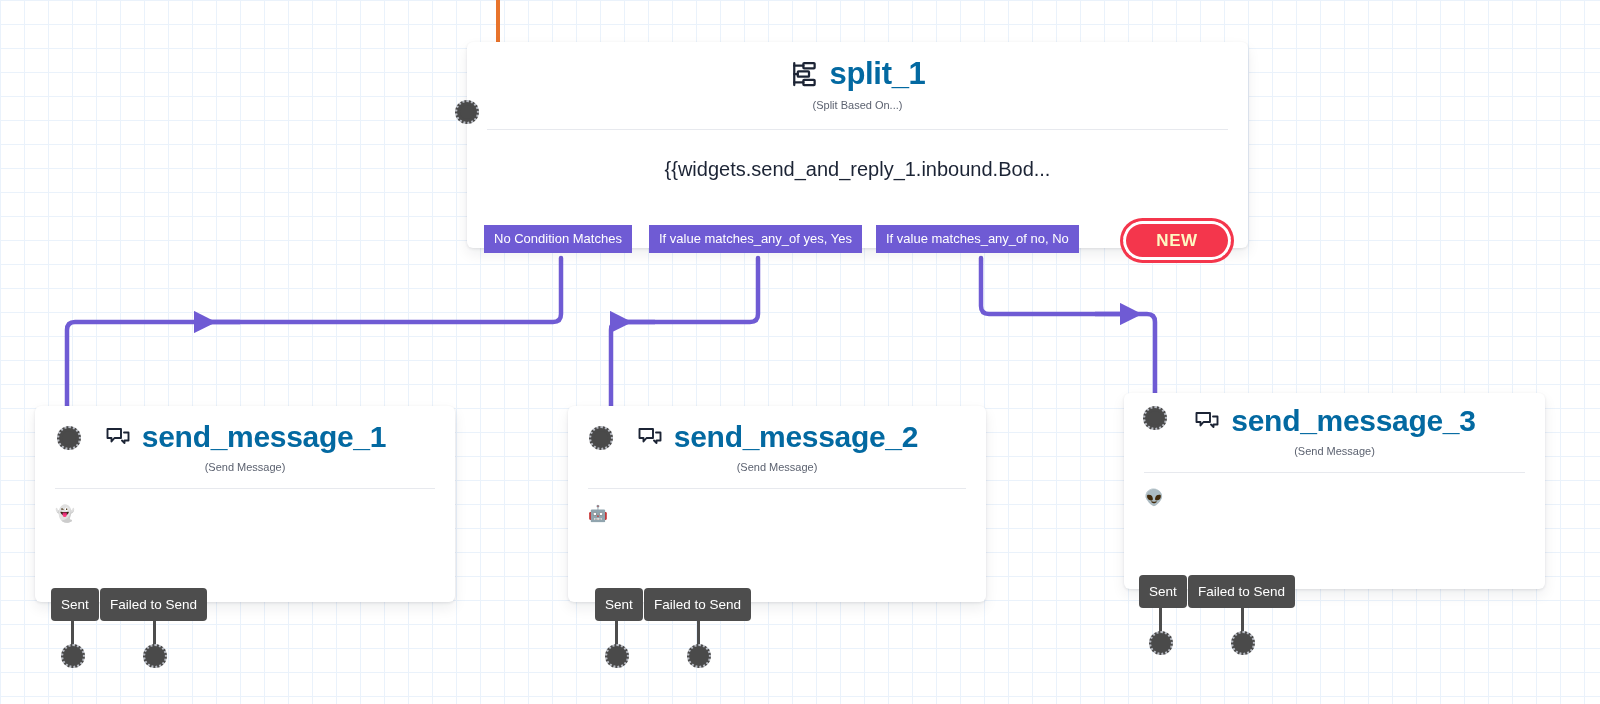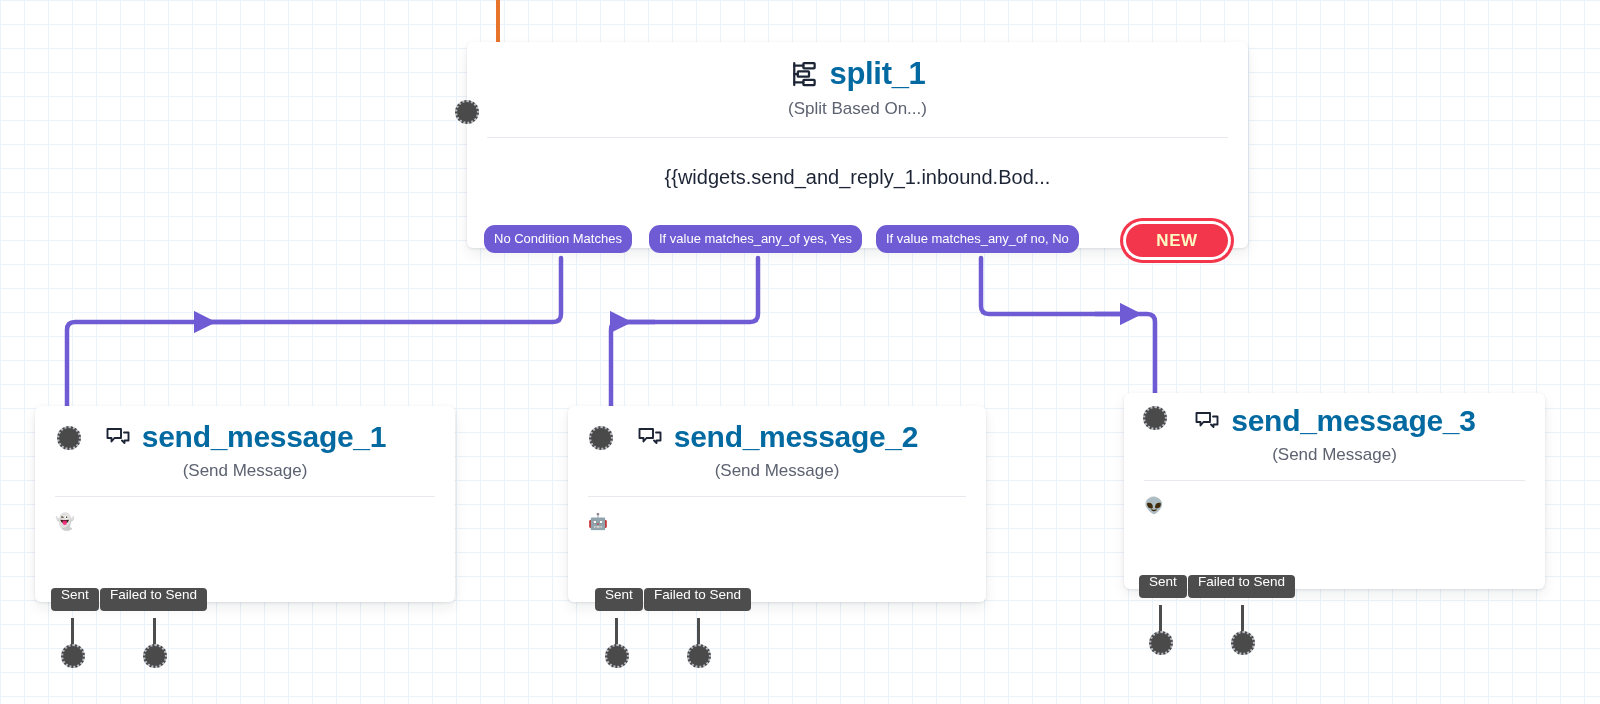--- a/index.html
+++ b/index.html
@@ -63,21 +63,21 @@
 
   .node-title {
     font-size: 30px;
     font-weight: 700;
     color: #0369a1;
     letter-spacing: -0.3px;
     white-space: nowrap;
   }
 
   .node-subtitle {
-    font-size: 17px;
+    font-size: 11px;
     color: #5c6270;
     margin-top: 7px;
   }
 
   .card-divider {
     height: 1px;
     background: #e7e9ee;
     margin: 15px 20px 0 20px;
   }
 
@@ -125,21 +125,21 @@
     color: #1c2435;
     padding-top: 28px;
   }
 
   
   .cond-pill {
     position: absolute;
     background: #6f5bd4;
     color: #ffffff;
     font-size: 13px;
-    border-radius: 11px;
+    border-radius: 0;
     padding: 7px 10px 8px 10px;
     white-space: nowrap;
     box-sizing: border-box;
     line-height: 1;
   }
 
   
   #new-badge {
     position: absolute;
     left: 1120px;
@@ -160,21 +160,21 @@
     box-sizing: border-box;
   }
 
   
   .out-pill {
     position: absolute;
     background: #4d4d4d;
     color: #ffffff;
     font-size: 13.5px;
     border-radius: 4px;
-    padding: 0 10px 9px 10px;
+    padding: 10px 10px 9px 10px;
     white-space: nowrap;
     line-height: 1;
     box-sizing: border-box;
   }
   .out-stem {
     position: absolute;
     width: 3px;
     background: #4d4d4d;
   }
   .out-dot {

